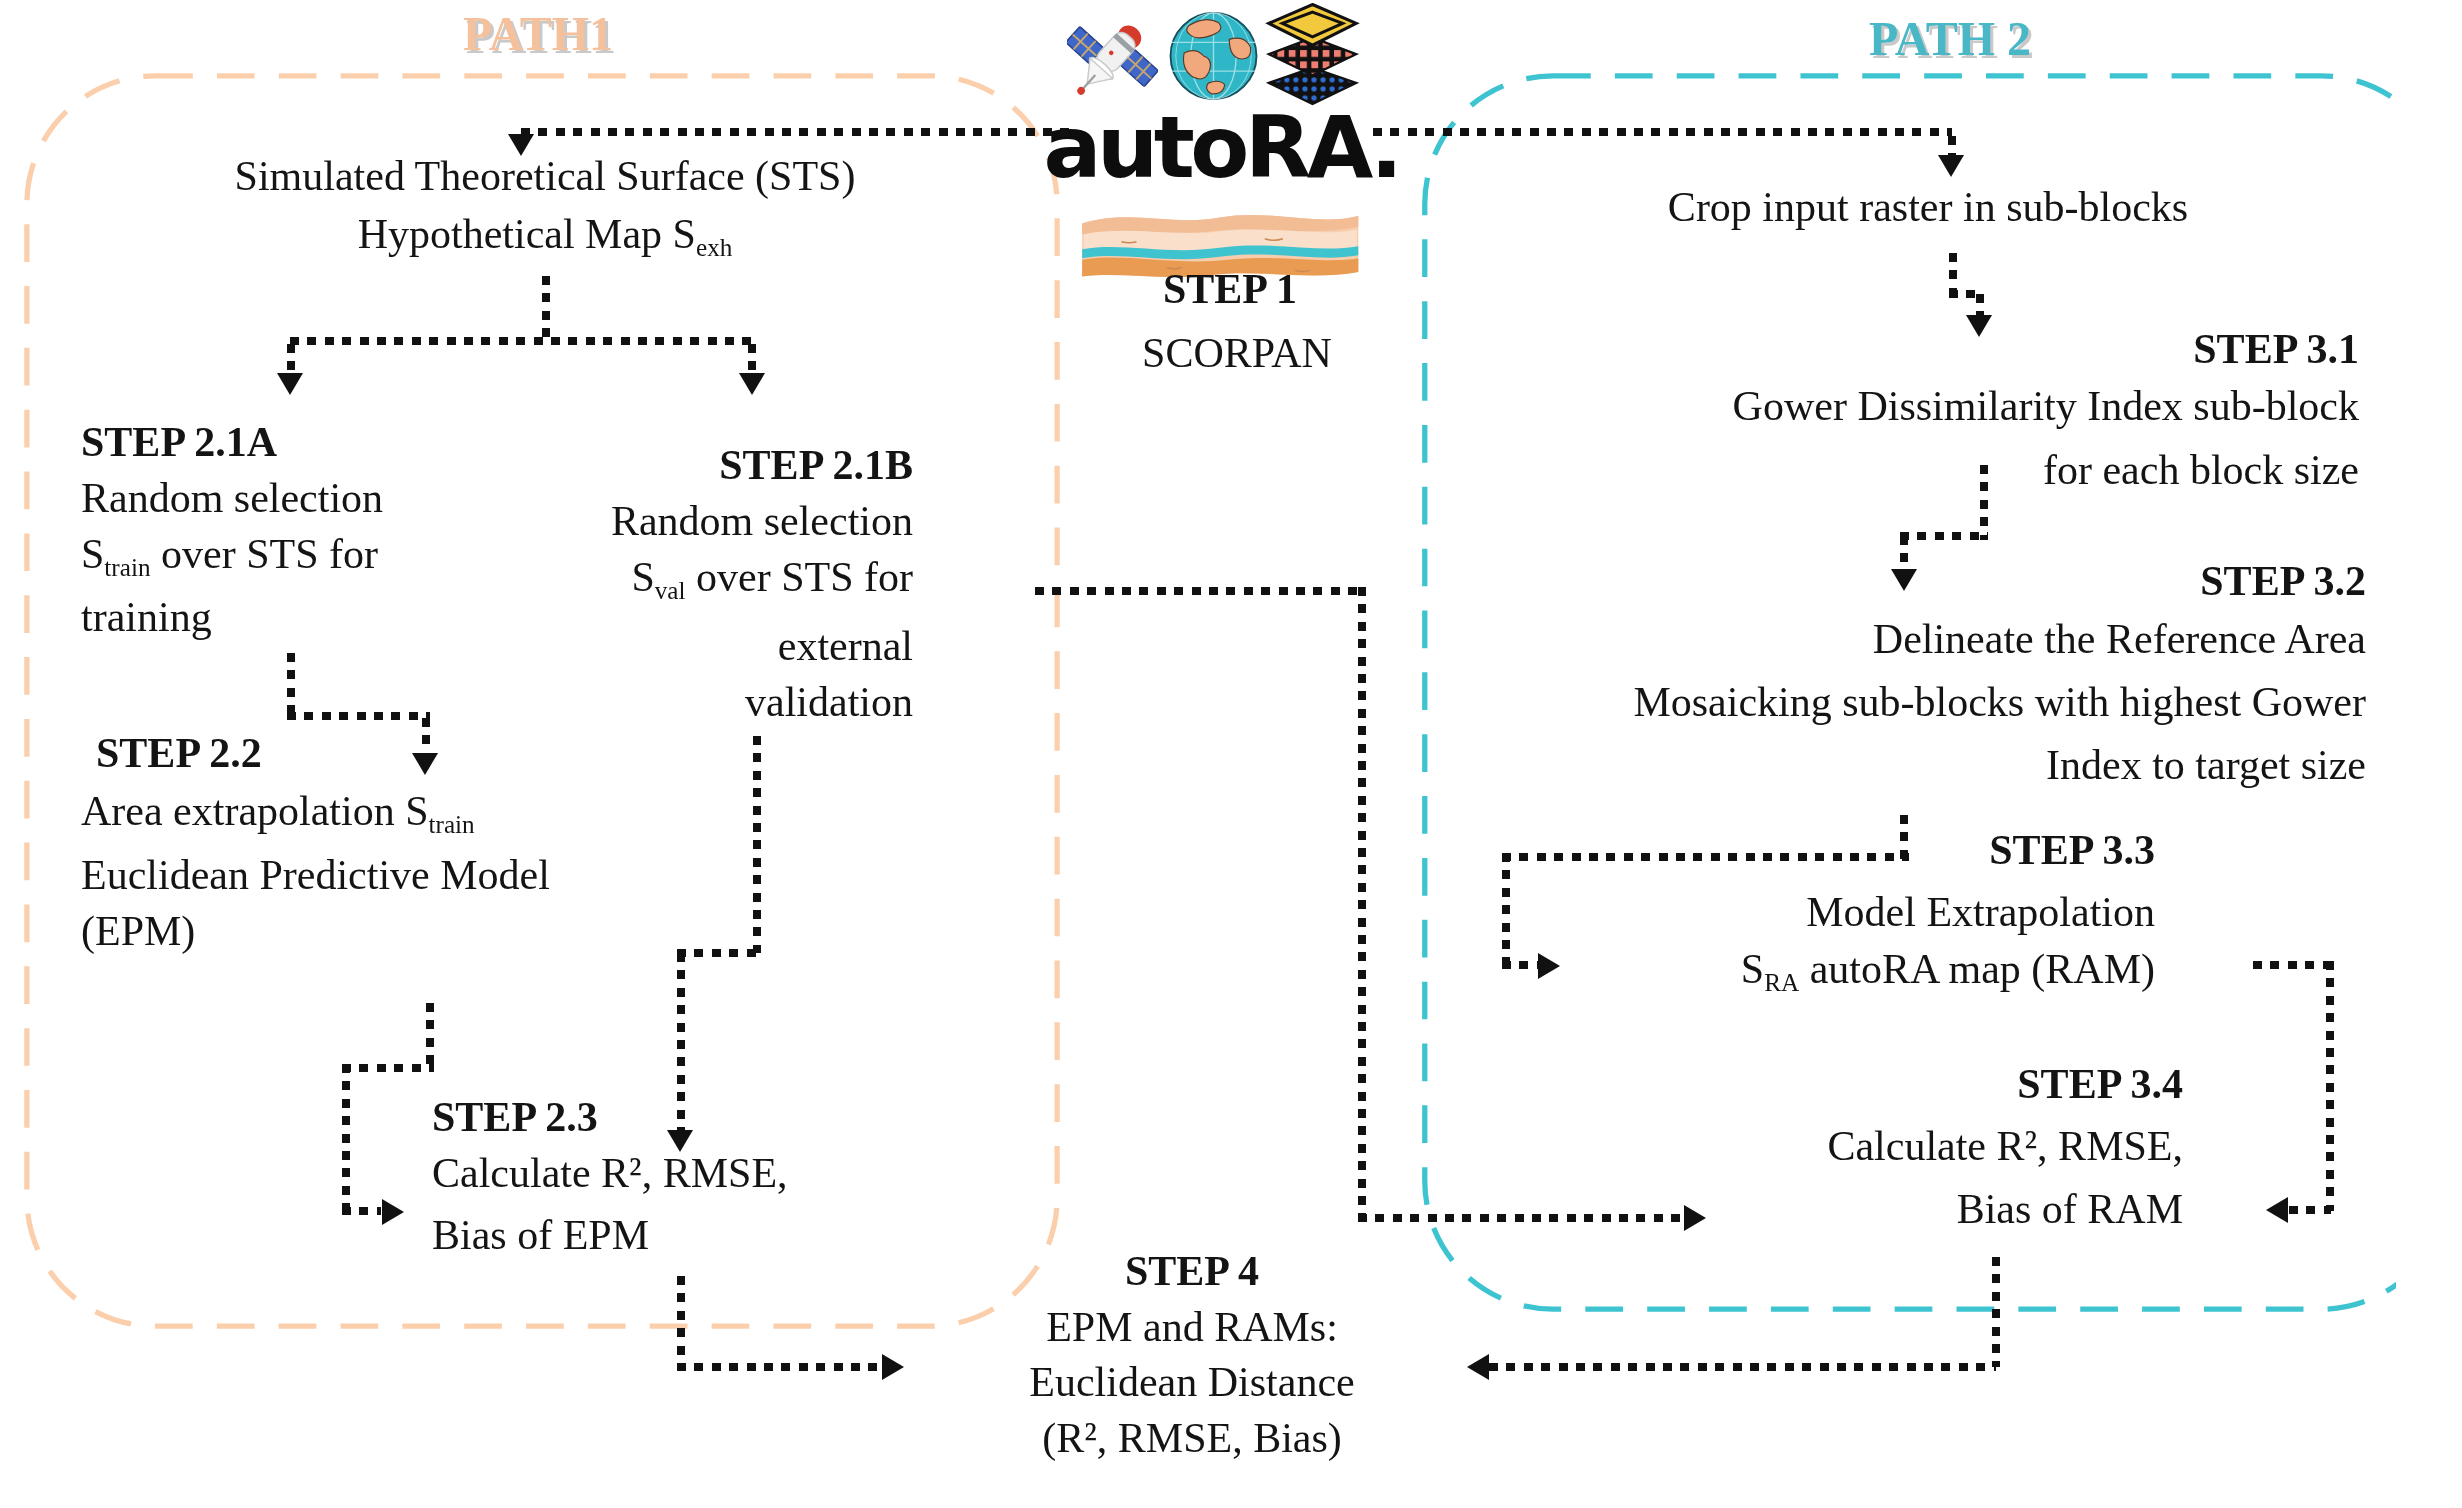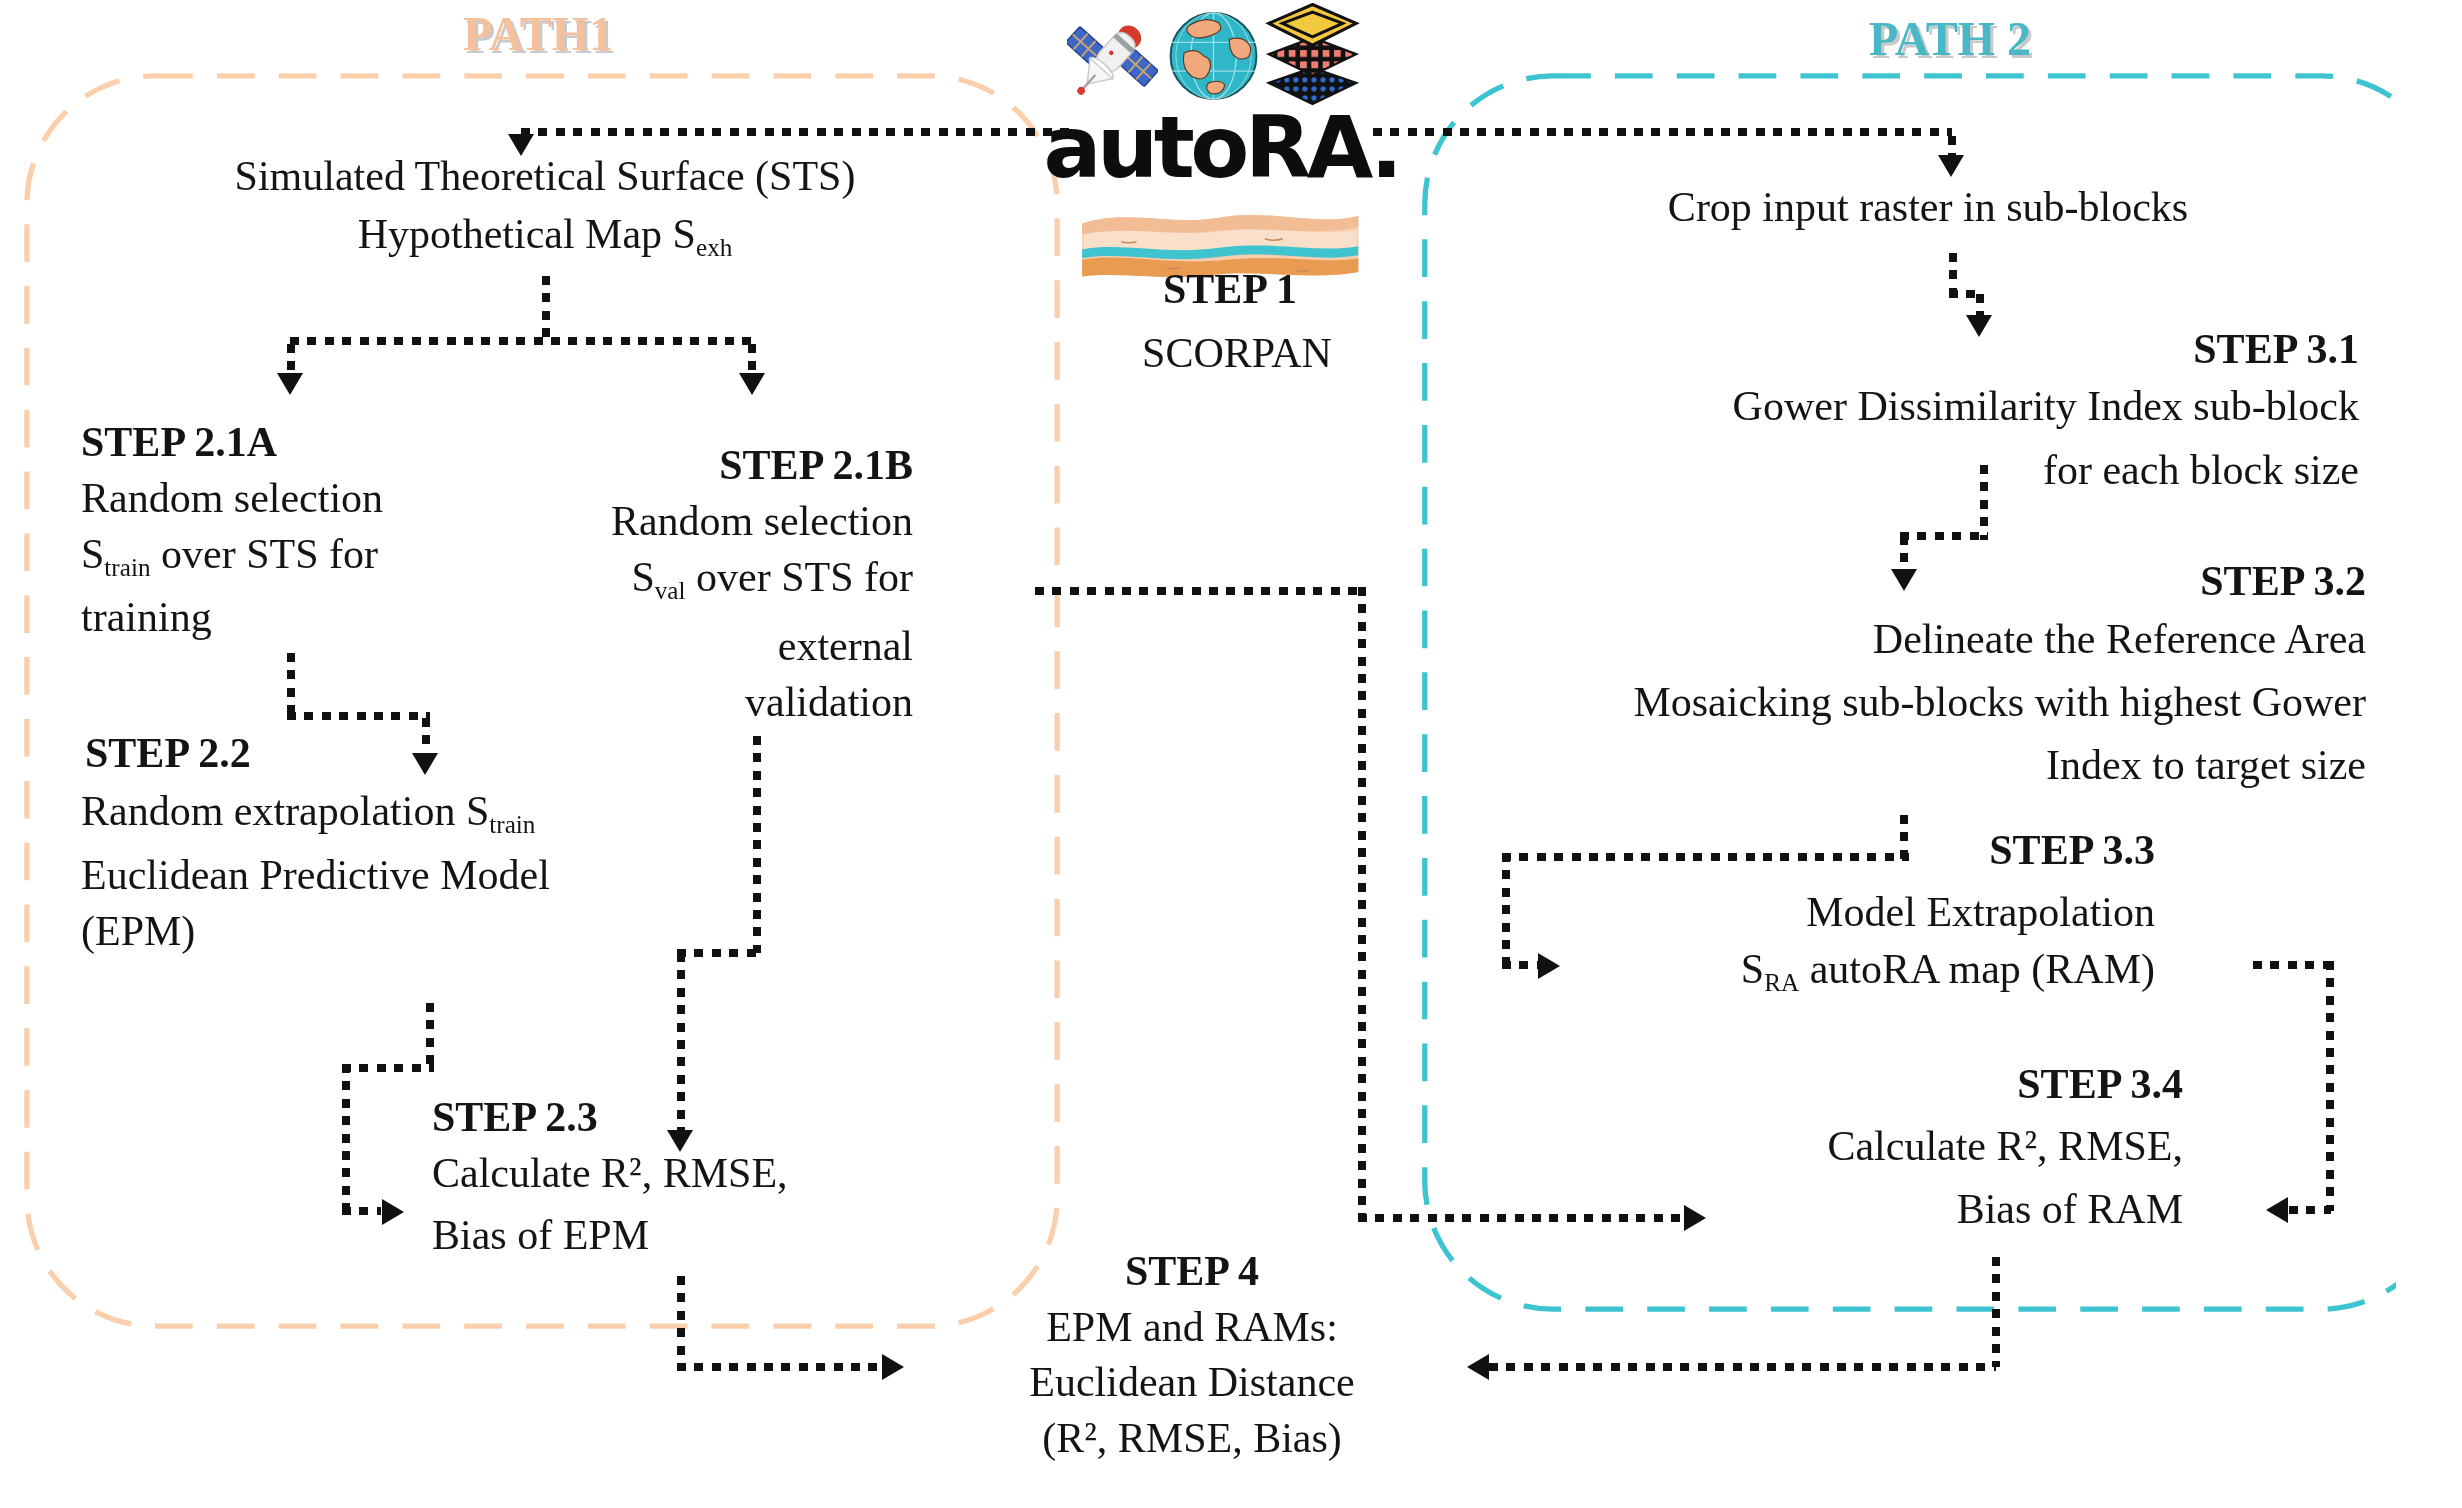--- a/index.html
+++ b/index.html
@@ -119,23 +119,23 @@
   <div class="t" style="left:81px;top:594px;">training</div>
 
   <div class="t b" style="right:1483px;top:442px;">STEP 2.1B</div>
   <div class="t" style="right:1483px;top:498px;">Random selection</div>
   <div class="t" style="right:1483px;top:554px;">
     <span>S</span><span class="sb">val</span><span> over STS for</span>
   </div>
   <div class="t" style="right:1483px;top:623px;">external</div>
   <div class="t" style="right:1483px;top:679px;">validation</div>
 
-  <div class="t b" style="left:85px;top:730px;">STEP 2.2</div>
+  <div class="t b" style="left:96px;top:730px;">STEP 2.2</div>
   <div class="t" style="left:81px;top:788px;">
-    <span>Random extrapolation S</span><span class="sb">train</span>
+    <span>Area extrapolation S</span><span class="sb">train</span>
   </div>
   <div class="t" style="left:81px;top:852px;">Euclidean Predictive Model</div>
   <div class="t" style="left:81px;top:908px;">(EPM)</div>
 
   <div class="t b" style="left:432px;top:1094px;">STEP 2.3</div>
   <div class="t" style="left:432px;top:1150px;">Calculate R², RMSE,</div>
   <div class="t" style="left:432px;top:1212px;">Bias of EPM</div>
 
   <div class="t ctr" style="left:1928px;top:184px;">Crop input raster in sub-blocks</div>
 

